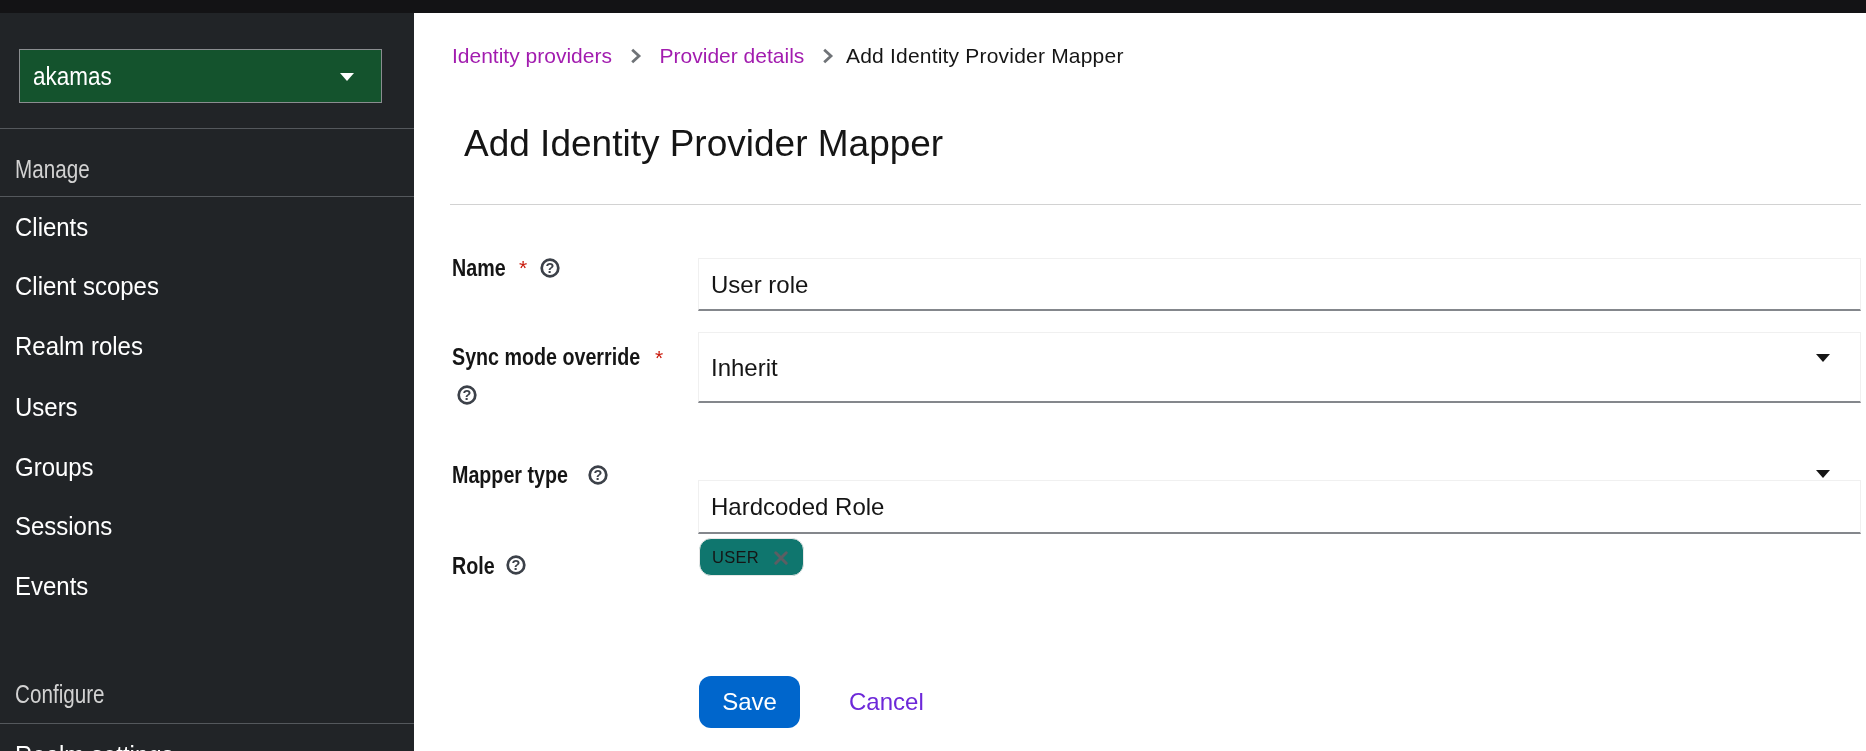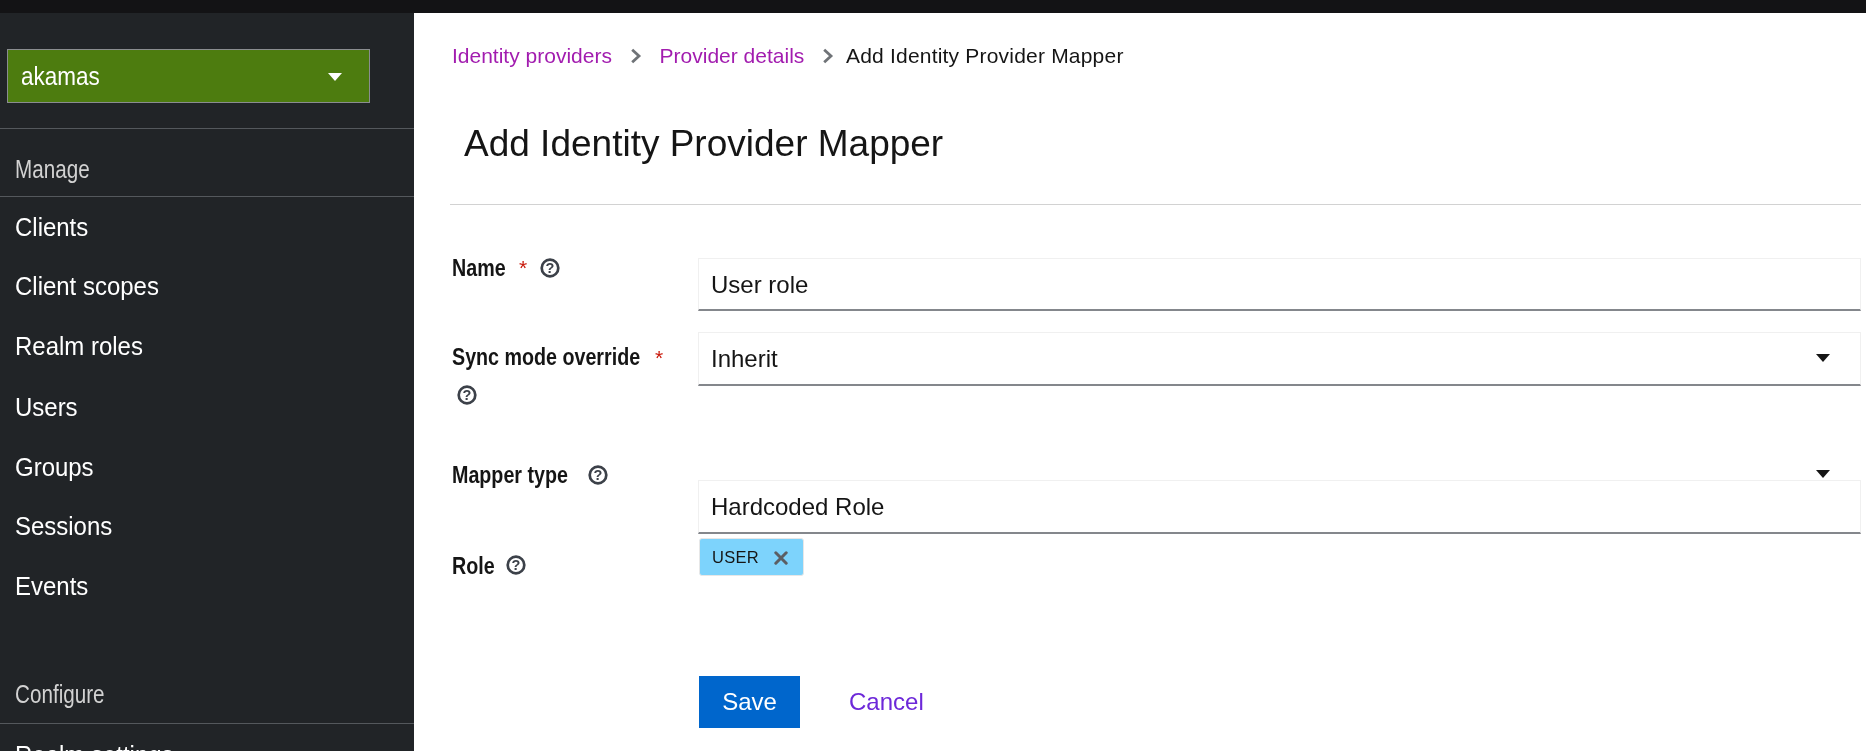--- a/index.html
+++ b/index.html
@@ -5,43 +5,43 @@
   * { margin:0; padding:0; box-sizing:border-box; }
   html,body { width:1866px; height:751px; overflow:hidden; background:#fff; }
   body { font-family:"Liberation Sans", sans-serif; }
   #page { position:relative; width:1866px; height:751px; background:#fff; overflow:hidden; }
   .abs { position:absolute; }
   .vc { position:absolute; transform:translateY(-50%); white-space:nowrap; }
   
   #topbar { left:0; top:0; width:1866px; height:13px; background:#131315; }
   
   #sidebar { left:0; top:13px; width:414px; height:738px; background:#212427; }
-  #realmbox { position:absolute; left:7px; top:35.6px; width:363px; height:54px; background:#4d7c0f; border:1px solid #8a8d90; }
+  #realmbox { position:absolute; left:19px; top:35.6px; width:363px; height:54px; background:#14532d; border:1px solid #8a8d90; }
   #realmbox .txt { position:absolute; left:12.5px; top:51%; transform:translateY(-50%) scaleX(0.9); transform-origin:left center; color:#fff; font-size:25px; }
   .caret-w { position:absolute; width:0; height:0; border-left:7.2px solid transparent; border-right:7.2px solid transparent; border-top:8px solid #fff; }
   .sep { position:absolute; left:0; width:414px; height:1px; background:#54585c; }
   .navtitle { position:absolute; left:14.5px; color:#d2d2d2; font-size:25.5px; transform:translateY(-50%) scaleX(0.81); transform-origin:left center; white-space:nowrap; }
   .navitem { position:absolute; left:14.5px; color:#fff; font-size:25.5px; transform:translateY(-50%) scaleX(0.94); transform-origin:left center; white-space:nowrap; }
   
   .bc-link { color:#a21caf; font-size:21px; text-decoration:none; }
   .bc-cur { color:#151515; font-size:21px; }
   #title { left:464px; top:143.5px; color:#151515; font-size:37px; font-weight:400; }
   .divider { position:absolute; height:1px; background:#d2d2d2; }
   .flabel { position:absolute; color:#151515; font-size:24px; font-weight:700; transform:translateY(-50%) scaleX(0.82); transform-origin:left center; white-space:nowrap; }
   .req { position:absolute; color:#c9190b; font-size:21px; font-weight:400; }
   .input { position:absolute; left:698px; width:1163px; height:53px; background:#fff; border:1px solid #f0f0f0; border-bottom:2px solid #84878c; }
   .input .val { position:absolute; left:12px; top:calc(50% + 1px); transform:translateY(-50%); font-size:24px; color:#151515; white-space:nowrap; }
   .caret-d { position:absolute; width:0; height:0; border-left:7.3px solid transparent; border-right:7.3px solid transparent; border-top:8px solid #151515; }
   .helpic { position:absolute; }
   
-  #chip { position:absolute; left:699px; top:538px; width:105px; height:38px; background:#7dd3fc; border:1px solid #e7e7e7; border-radius:3px; }
+  #chip { position:absolute; left:699px; top:538px; width:105px; height:38px; background:#0f766e; border:1px solid #e7e7e7; border-radius:12px; }
   #chip .t { position:absolute; left:12px; top:50%; transform:translateY(-50%); font-size:16.5px; color:#151515; letter-spacing:0.3px; }
   #selrole { position:absolute; left:806px; top:538px; width:170px; height:56px; border:1px solid #0066cc; border-radius:3px; background:#fff; }
   #selrole .t { position:absolute; left:25px; top:50%; transform:translateY(-50%); font-size:24px; color:#0066cc; }
-  #savebtn { position:absolute; left:699px; top:676px; width:101px; height:52px; background:#0066cc; border-radius:0; }
+  #savebtn { position:absolute; left:699px; top:676px; width:101px; height:52px; background:#0066cc; border-radius:12px; }
   #savebtn .t { position:absolute; left:50%; top:50%; transform:translate(-50%,-50%); color:#fff; font-size:24px; }
   #cancel { position:absolute; left:849px; top:702px; transform:translateY(-50%); color:#6d28d9; font-size:24px; }
 </style>
 </head>
 <body>
 <div id="page">
 
   <div id="sidebar" class="abs">
     <div id="realmbox">
       <span class="txt">akamas</span>
@@ -86,21 +86,21 @@
   <div class="input" style="top:258px;">
       <span class="val">User role</span>
     </div>
 
   <div class="flabel" style="left:451.5px; top:357px;">Sync mode override</div>
   <span class="req" style="left:655px; top:345.5px;">*</span>
   <svg class="helpic" style="left:457px; top:384.5px;" width="20" height="20" viewBox="0 0 20 20">
       <circle cx="10" cy="10" r="8.3" fill="none" stroke="#3c4149" stroke-width="2.7"></circle>
       <text x="10" y="14.6" text-anchor="middle" font-family="Liberation Sans" font-size="14.5" font-weight="bold" fill="#3c4149">?</text>
     </svg>
-  <div class="input" style="top:331.5px; height:54px;">
+  <div class="input" style="top:331.5px; height:71px;">
       <span class="val">Inherit</span>
     </div>
   <span class="caret-d" style="left:1816.3px; top:354px;"></span>
 
   <div class="flabel" style="left:451.5px; top:475px;">Mapper type</div>
   <svg class="helpic" style="left:588px; top:465px;" width="20" height="20" viewBox="0 0 20 20">
       <circle cx="10" cy="10" r="8.3" fill="none" stroke="#3c4149" stroke-width="2.7"></circle>
       <text x="10" y="14.6" text-anchor="middle" font-family="Liberation Sans" font-size="14.5" font-weight="bold" fill="#3c4149">?</text>
     </svg>
   <div class="input" style="top:447.5px; height:54px;margin-top:32px;">

